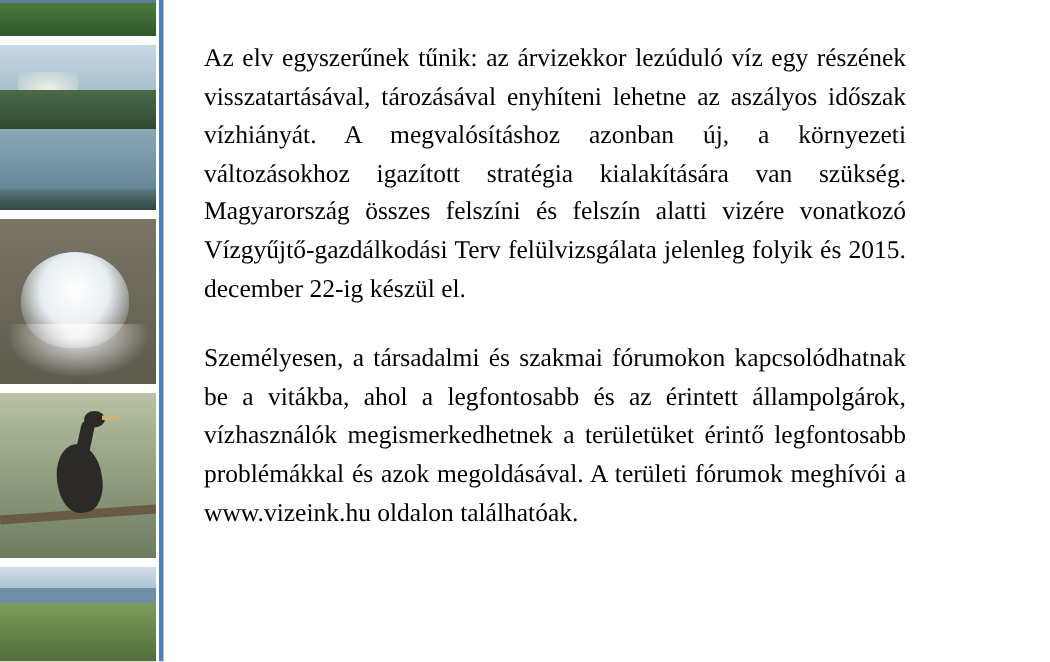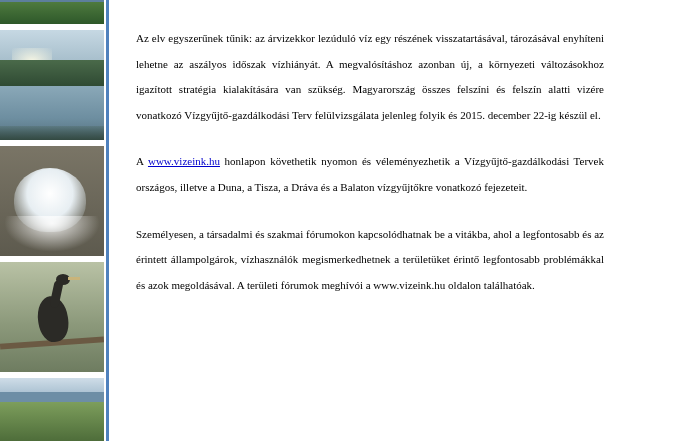--- a/index.html
+++ b/index.html
@@ -45,21 +45,21 @@
   
   .text-column {
     position: absolute;
     left: 136px;
     top: 0;
     width: 468px;
     height: 441px;
   }
   p.body-par {
     margin: 0 0 0 0;
-    font-size: 11px;
+    font-size: 17px;
     line-height: 25.6px;
     color: #000000;
     text-align: justify;
     font-family: "Liberation Serif", serif;
   }
   p.spacer-after {
     margin-bottom: 21px;
   }
   a.link {
     color: #0000cc;
@@ -140,20 +140,17 @@
       <div class="field"></div>
     </div>
   </div>
 
   <div class="blue-rule"></div>
 
   <div class="text-column">
 
     <p class="body-par spacer-after" style="margin-top:26px;">Az elv egyszerűnek tűnik: az árvizekkor lezúduló víz egy részének visszatartásával, tározásával enyhíteni lehetne az aszályos időszak vízhiányát. A megvalósításhoz azonban új, a környezeti változásokhoz igazított stratégia kialakítására van szükség. Magyarország összes felszíni és felszín alatti vizére vonatkozó Vízgyűjtő-gazdálkodási Terv felülvizsgálata jelenleg folyik és 2015. december 22-ig készül el.</p>
 
-    <p class="body-par spacer-after">
-      <span>A </span><a class="link" href="#">www.vizeink.hu</a><span> honlapon követhetik nyomon és véleményezhetik a Vízgyűjtő-gazdálkodási Tervek országos, illetve a Duna, a Tisza, a Dráva és a Balaton vízgyűjtőkre vonatkozó fejezeteit.</span>
-    </p>
 
     <p class="body-par spacer-after">Személyesen, a társadalmi és szakmai fórumokon kapcsolódhatnak be a vitákba, ahol a legfontosabb és az érintett állampolgárok, vízhasználók megismerkedhetnek a területüket érintő legfontosabb problémákkal és azok megoldásával. A területi fórumok meghívói a www.vizeink.hu oldalon találhatóak.</p>
 
   </div>
 </div>
 
 </body></html>

